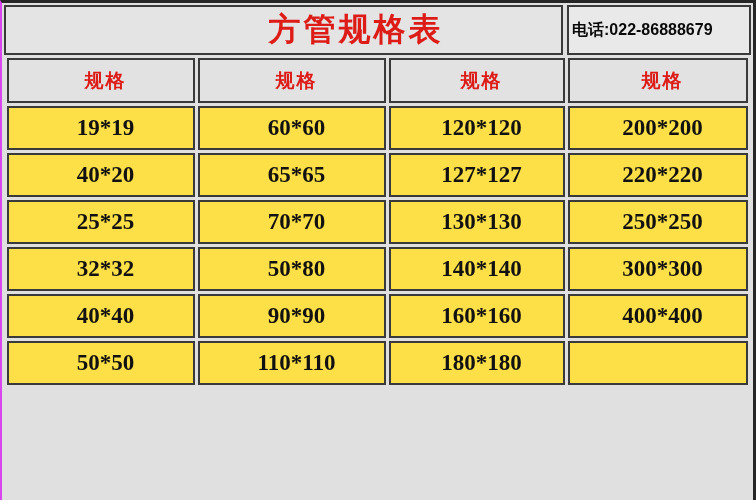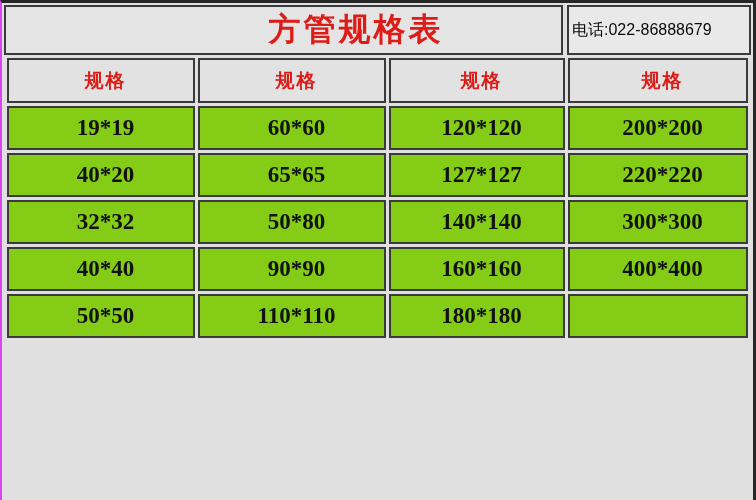--- a/index.html
+++ b/index.html
@@ -36,21 +36,21 @@
   }
   .contact-box {
     width: 184px;
     border: 2px solid #3a3a3a;
     background: #e9e9e9;
     padding: 1px 3px;
     display: flex; flex-direction: column; justify-content: center;
     overflow: hidden;
   }
   .contact-line {
-    font-size: 16px; font-weight: normal; color: #0a0a0a;
+    font-size: 16px; font-weight: bold; color: #0a0a0a;
     line-height: 22px; white-space: nowrap;
     font-family: "Liberation Sans", sans-serif;
   }
   .contact-line .spacer { display: inline-block; width: 14px; }
 
   
   table.spec {
     width: 100%;
     table-layout: fixed;
     border-collapse: separate;
@@ -68,21 +68,21 @@
     height: 45px;
     background: #e2e2e2;
     color: #dd1c17;
     font-size: 19px;
     font-weight: bold;
     letter-spacing: 2px;
     font-family: "Liberation Serif", serif;
   }
   table.spec td {
     height: 44px;
-    background: #84cc16;
+    background: #fde047;
     color: #111111;
     font-size: 23px;
     font-weight: bold;
     font-family: "Liberation Serif", serif;
   }
 </style>
 </head>
 <body>
 
 <div class="sheet">
@@ -118,20 +118,26 @@
           <td>120*120</td>
           <td>200*200</td>
         </tr>
         <tr>
           <td>40*20</td>
           <td>65*65</td>
           <td>127*127</td>
           <td>220*220</td>
         </tr>
         <tr>
+          <td>25*25</td>
+          <td>70*70</td>
+          <td>130*130</td>
+          <td>250*250</td>
+        </tr>
+        <tr>
           <td>32*32</td>
           <td>50*80</td>
           <td>140*140</td>
           <td>300*300</td>
         </tr>
         <tr>
           <td>40*40</td>
           <td>90*90</td>
           <td>160*160</td>
           <td>400*400</td>

